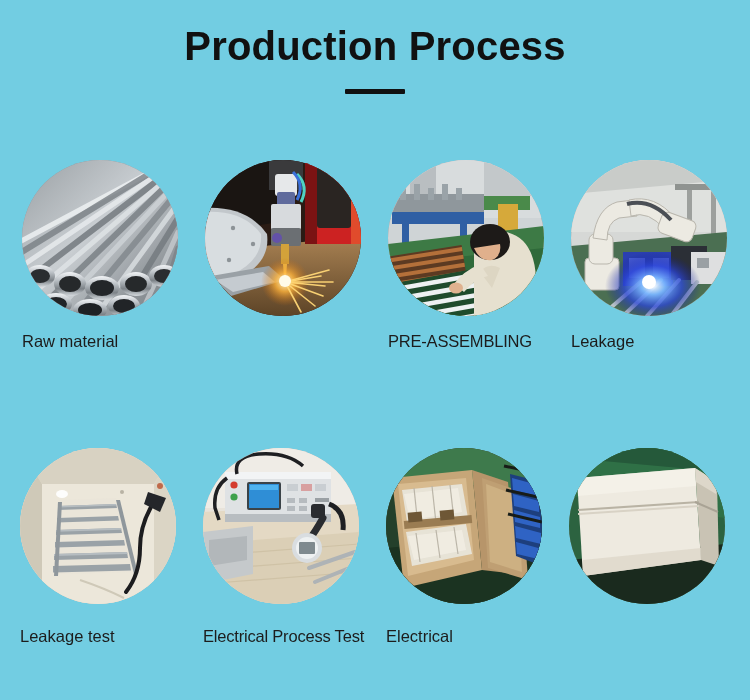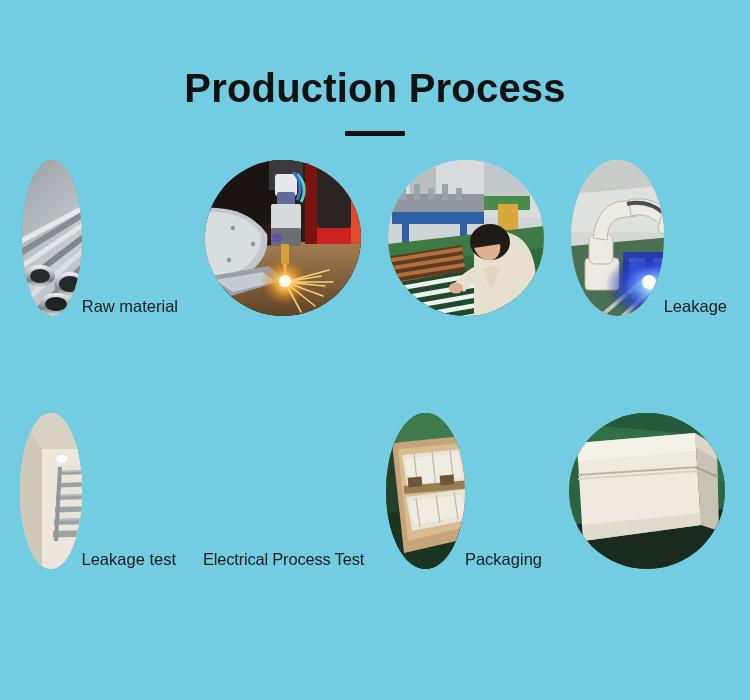--- a/index.html
+++ b/index.html
@@ -12,21 +12,21 @@
     height: 700px;
     background: #72cde2;
     font-family: "Liberation Sans", sans-serif;
     overflow: hidden;
     position: relative;
   }
 
   
   .page-header {
     width: 100%;
-    padding-top: 65px;
+    padding-top: 23px;
     text-align: center;
   }
   .page-title {
     font-size: 40px;
     font-weight: bold;
     color: #111111;
     letter-spacing: 0.2px;
     line-height: 46px;
     margin: 0;
   }
@@ -52,22 +52,22 @@
     box-sizing: border-box;
   }
   .process-row.row-two {
     margin-top: 97px;
     padding-left: 20px;
   }
   .process-step {
     width: 156px;
     margin-right: 27px;
     display: flex;
-    flex-direction: row;
-    align-items: flex-end;
+    flex-direction: column;
+    align-items: flex-start;
   }
   .process-step:last-child { margin-right: 0; }
 
   .step-photo {
     width: 156px;
     height: 156px;
     border-radius: 50%;
     overflow: hidden;
     position: relative;
     background: #8a8f93;
@@ -272,20 +272,21 @@
           <path d="M92 112 Q100 102 112 108 L104 128 Z" fill="#ddd6c3"></path>
 
           <ellipse cx="102" cy="82" rx="20" ry="18" fill="#1d1a18"></ellipse>
           <path d="M86 88 Q92 102 104 100 Q114 96 112 84 Z" fill="#e0b08c"></path>
 
           <path d="M92 104 Q74 112 66 124 L76 132 Q88 118 100 116 Z" fill="#e6e0cf"></path>
           <ellipse cx="68" cy="128" rx="7" ry="5.5" fill="#dfb28f"></ellipse>
           <ellipse cx="126" cy="148" rx="9" ry="6" fill="#dfb28f"></ellipse>
         </svg>
       </div>
+      <div class="step-label lbl-wide">PRE-ASSEMBLING</div>
     </div>
 
     <div class="process-step">
       <div class="step-photo">
         <svg viewBox="0 0 156 156" xmlns="http://www.w3.org/2000/svg">
           <defs>
             <radialGradient id="weldglow" cx="50%" cy="50%" r="50%">
               <stop offset="0%" stop-color="#ffffff"></stop>
               <stop offset="25%" stop-color="#7ab6ff"></stop>
               <stop offset="60%" stop-color="#2b45d8" stop-opacity=".8"></stop>
@@ -486,21 +487,21 @@
             </g>
           </g>
 
           <g stroke="#171c18" stroke-width="3">
             <path d="M118 18 L156 26"></path>
             <path d="M120 42 L156 50"></path>
             <path d="M122 66 L156 74"></path>
           </g>
         </svg>
       </div>
-      <div class="step-label">Packaging</div>
+      <div class="step-label">Electrical</div>
     </div>
 
     <div class="process-step">
       <div class="step-photo">
         <svg viewBox="0 0 156 156" xmlns="http://www.w3.org/2000/svg">
           <rect width="156" height="156" fill="#2c6340"></rect>
 
           <path d="M0 0 L156 0 L156 70 L0 48 Z" fill="#2f7046"></path>
           <path d="M0 0 L156 0 L156 24 L0 10 Z" fill="#25593a"></path>
 

